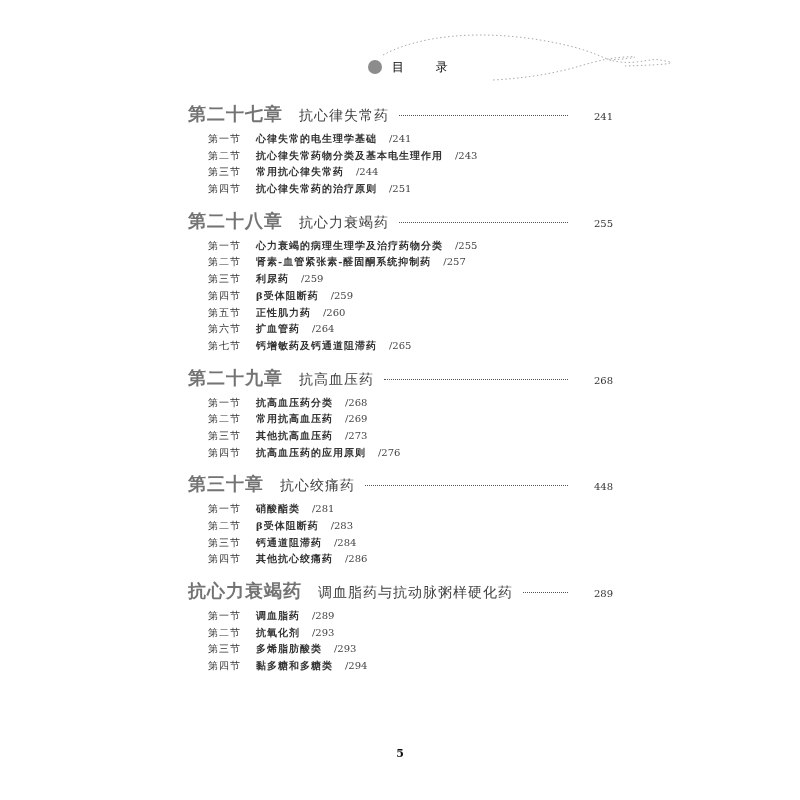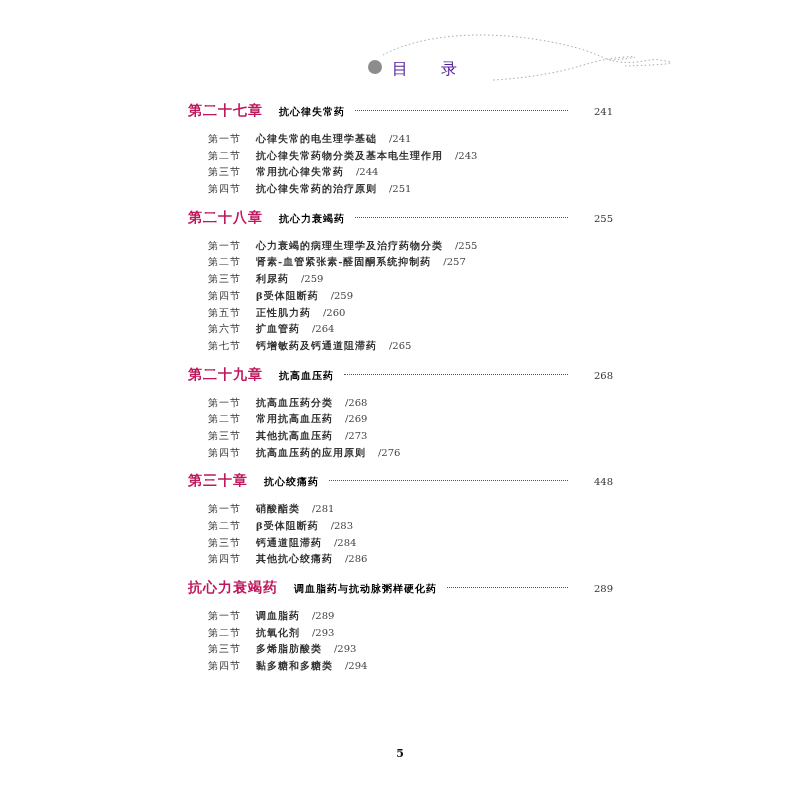--- a/index.html
+++ b/index.html
@@ -3,27 +3,27 @@
   <meta charset="utf-8">
   <style>
     html, body { margin: 0; padding: 0; }
     body {
       width: 800px; height: 800px; background: #ffffff; position: relative; overflow: hidden;
       font-family: "DejaVu Serif", "Liberation Serif", serif; color: #222;
     }
     .header { position: absolute; left: 0; top: 0; width: 800px; height: 95px; }
     .header svg { position: absolute; left: 0; top: 0; }
     .header-dot { position: absolute; left: 368px; top: 60px; width: 14px; height: 14px; border-radius: 50%; background: #8c8c8c; }
-    .header-title { position: absolute; left: 392px; top: 59px; font-size: 16px; letter-spacing: 14px; color: #4c1d95; font-family: "DejaVu Sans", sans-serif; }
+    .header-title { position: absolute; left: 392px; top: 59px; font-size: 12px; letter-spacing: 14px; color: #000000; font-family: "DejaVu Sans", sans-serif; }
 
     .toc { position: absolute; left: 188px; top: 102px; width: 425px; }
     .chapter { margin-bottom: 10px; }
     .chapter-row { display: flex; align-items: baseline; height: 22px; margin-bottom: 8px; }
-    .ch-num { font-family: "DejaVu Sans", sans-serif; font-weight: bold; font-size: 14px; color: #be185d; white-space: nowrap; letter-spacing: 1px; }
-    .ch-title { font-family: "DejaVu Sans", sans-serif; font-weight: bold; font-size: 10px; color: #000000; white-space: nowrap; margin-left: 16px; letter-spacing: 1px; }
+    .ch-num { font-family: "DejaVu Sans", sans-serif; font-weight: bold; font-size: 18px; color: #737373; white-space: nowrap; letter-spacing: 1px; }
+    .ch-title { font-family: "DejaVu Sans", sans-serif; font-weight: normal; font-size: 14px; color: #404040; white-space: nowrap; margin-left: 16px; letter-spacing: 1px; }
     .dots { flex: 1; border-bottom: 1px dotted #555; margin: 0 6px 0 10px; height: 1px; position: relative; top: -4px; }
     .ch-page { font-size: 10px; color: #333; font-family: "DejaVu Serif", serif; margin-left: 20px; }
     .section-row { display: flex; align-items: baseline; height: 16.7px; padding-left: 20px; font-size: 10px; color: #333; }
     .sec-num { width: 48px; white-space: nowrap; letter-spacing: 1px; }
     .sec-title { white-space: nowrap; letter-spacing: 1px; font-weight: bold; }
     .sec-page { margin-left: 12px; white-space: nowrap; color: #444; }
 
     .page-number { position: absolute; left: 0; width: 800px; top: 747px; text-align: center; font-size: 11px; font-weight: bold; color: #111; font-family: "DejaVu Serif", serif; }
   </style>
 </head>

